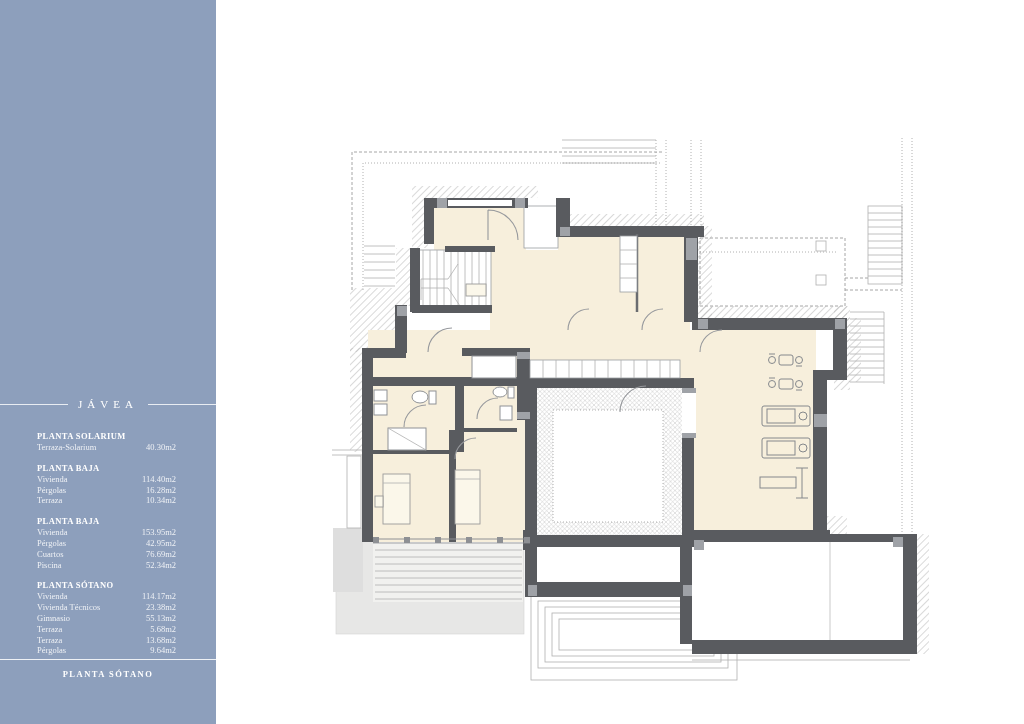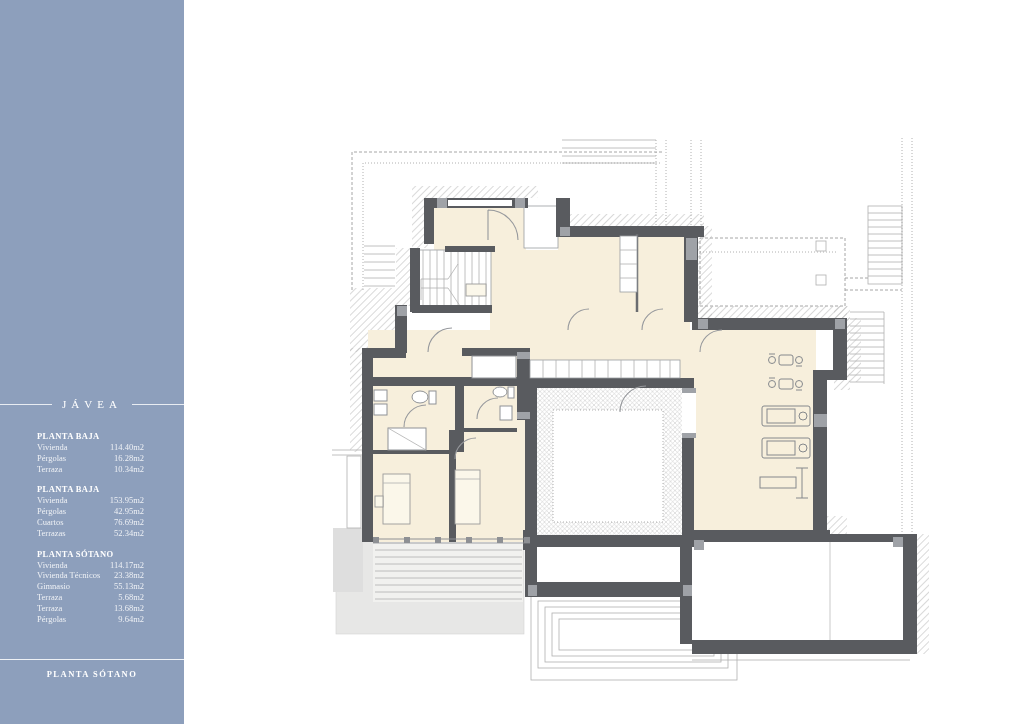--- a/index.html
+++ b/index.html
@@ -1,19 +1,19 @@
 <!DOCTYPE html>
 <html style="--sidebar_bg: #8d9fbc; --sidebar_text: #ffffff; --wall: #595b5f; --cream: #f7efdc; --lintel: #9fa2a7; --line: #9a9da1; --dash: #9c9c9c; --terrace: #e7e7e6; --deck: #f1f1ef;"><head>
 <meta charset="utf-8">
 <style>
   html,body{margin:0;padding:0;background:#ffffff;}
   .page{position:relative;width:1024px;height:724px;background:#fff;overflow:hidden;
         font-family:"Liberation Serif", serif;}
   
-  .sidebar{position:absolute;left:0;top:0;width:184px;height:724px;
+  .sidebar{position:absolute;left:0;top:0;width:216px;height:724px;
            background:var(--sidebar_bg);color:var(--sidebar_text);}
   .title-row{position:absolute;top:398px;left:0;right:0;display:flex;align-items:center;}
   .title-row .rule{flex:1;height:1px;background:rgba(255,255,255,.8);}
   .title-row h1{margin:0 10px;font-size:11px;font-weight:normal;letter-spacing:5px;
                 color:#fff;white-space:nowrap;}
   .sections{position:absolute;top:431px;left:37px;right:40px;}
   .sec{margin-bottom:10px;}
   .sec-header{font-size:8.5px;font-weight:bold;letter-spacing:.4px;line-height:11px;color:#fff;}
   .row{display:flex;justify-content:space-between;font-size:8.5px;line-height:10.8px;
        color:rgba(255,255,255,.85);}
@@ -346,20 +346,29 @@
     </g>
   </svg>
 
   <aside class="sidebar">
     <div class="title-row">
       <span class="rule"></span>
       <h1>JÁVEA</h1>
       <span class="rule"></span>
     </div>
     <div class="sections">
+  <div class="sec">
+    <div class="sec-header">PLANTA SOLARIUM</div>
+    <div class="sec-rows">
+            <div class="row">
+              <span class="lbl">Terraza-Solarium</span>
+              <span class="val">40.30m2</span>
+            </div>
+          </div>
+  </div>
 
   <div class="sec">
     <div class="sec-header">PLANTA BAJA</div>
     <div class="sec-rows">
             <div class="row">
               <span class="lbl">Vivienda</span>
               <span class="val">114.40m2</span>
             </div>
             <div class="row">
               <span class="lbl">Pérgolas</span>
@@ -381,21 +390,21 @@
             </div>
             <div class="row">
               <span class="lbl">Pérgolas</span>
               <span class="val">42.95m2</span>
             </div>
             <div class="row">
               <span class="lbl">Cuartos</span>
               <span class="val">76.69m2</span>
             </div>
             <div class="row">
-              <span class="lbl">Terrazas</span>
+              <span class="lbl">Piscina</span>
               <span class="val">52.34m2</span>
             </div>
           </div>
   </div>
 
   <div class="sec">
     <div class="sec-header">PLANTA SÓTANO</div>
     <div class="sec-rows">
             <div class="row">
               <span class="lbl">Vivienda</span>

